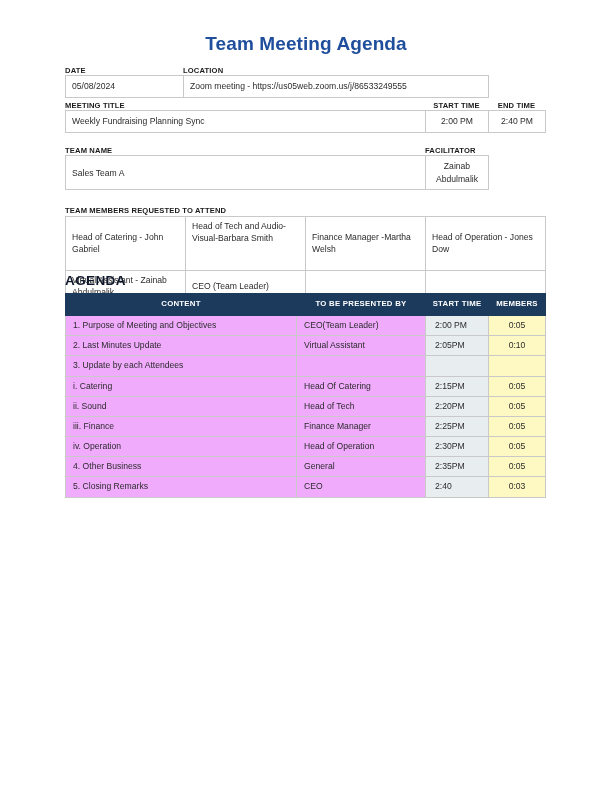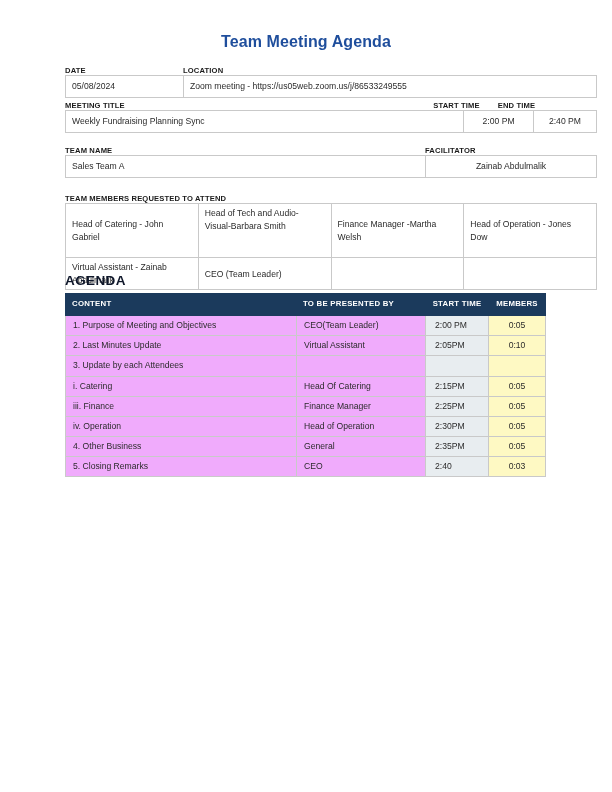--- a/index.html
+++ b/index.html
@@ -14,39 +14,39 @@
     position: relative;
     width: 612px; height: 792px;
     background: #ffffff;
     overflow: hidden;
   }
   .doc-title {
     position: absolute;
     left: 0; top: 33px;
     width: 612px;
     text-align: center;
-    font-size: 16px;
+    font-size: 19px;
     font-weight: bold;
     color: #1F4E9C;
     letter-spacing: 0.1px;
   }
 
   
   .section-label {
     font-size: 7.6px;
     font-weight: bold;
     color: #1a1a1a;
     letter-spacing: 0.15px;
     line-height: 1.25;
     text-transform: uppercase;
   }
   .tbl {
     border-collapse: collapse;
     table-layout: fixed;
-    width: 532px;
+    width: 424px;
   }
   .tbl td {
     border: 1px solid #c9c9c9;
     font-size: 8.6px;
     color: #2b2b2b;
     padding: 4px 6px;
     vertical-align: middle;
     line-height: 1.45;
   }
 
@@ -92,21 +92,21 @@
     width: 480px;
   }
   table.agenda th {
     background: #1B3A5C;
     color: #ffffff;
     font-size: 7.8px;
     font-weight: bold;
     letter-spacing: 0.25px;
     padding: 4px 6px;
     border: 1px solid #1B3A5C;
-    text-align: left;
+    text-align: center;
     line-height: 1.3;
     height: 22px;
     vertical-align: middle;
   }
   table.agenda th.ctr { text-align: center; }
   table.agenda td {
     border: 1px solid #c9c9c9;
     font-size: 8.6px;
     color: #2b2b2b;
     padding: 4px 7px;
@@ -230,20 +230,26 @@
             <td class="col-start"></td>
             <td class="col-dur"></td>
           </tr>
           <tr>
             <td class="sub">i. Catering</td>
             <td>Head Of Catering</td>
             <td class="col-start">2:15PM</td>
             <td class="col-dur">0:05</td>
           </tr>
           <tr>
+            <td class="sub">ii. Sound</td>
+            <td>Head of Tech</td>
+            <td class="col-start">2:20PM</td>
+            <td class="col-dur">0:05</td>
+          </tr>
+          <tr>
             <td class="sub">iii. Finance</td>
             <td>Finance Manager</td>
             <td class="col-start">2:25PM</td>
             <td class="col-dur">0:05</td>
           </tr>
           <tr>
             <td class="sub">iv. Operation</td>
             <td>Head of Operation</td>
             <td class="col-start">2:30PM</td>
             <td class="col-dur">0:05</td>

